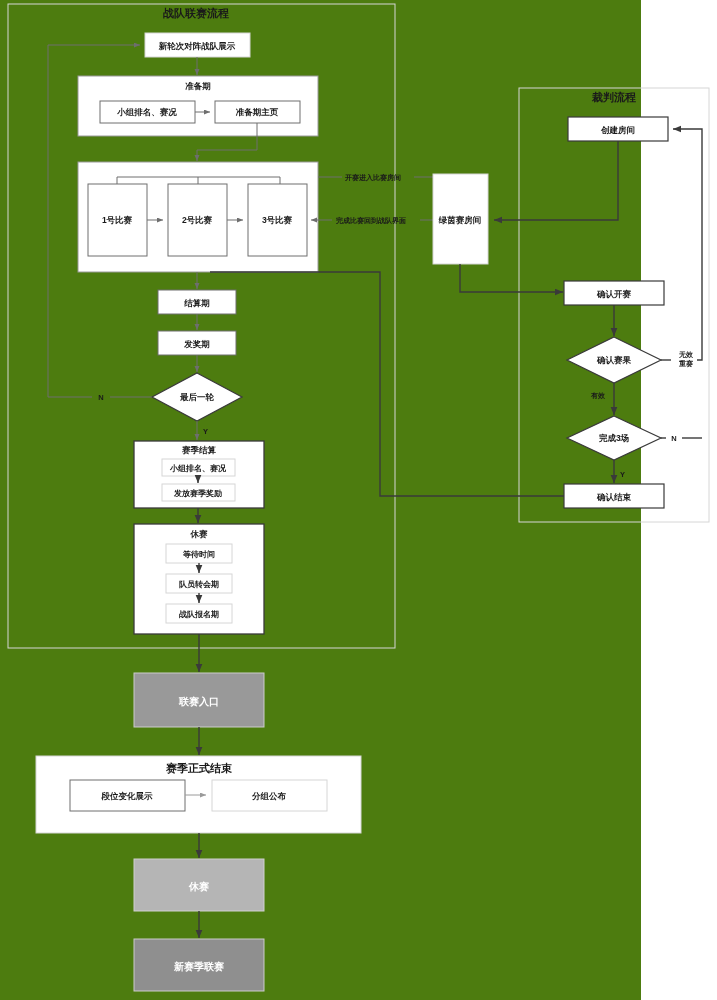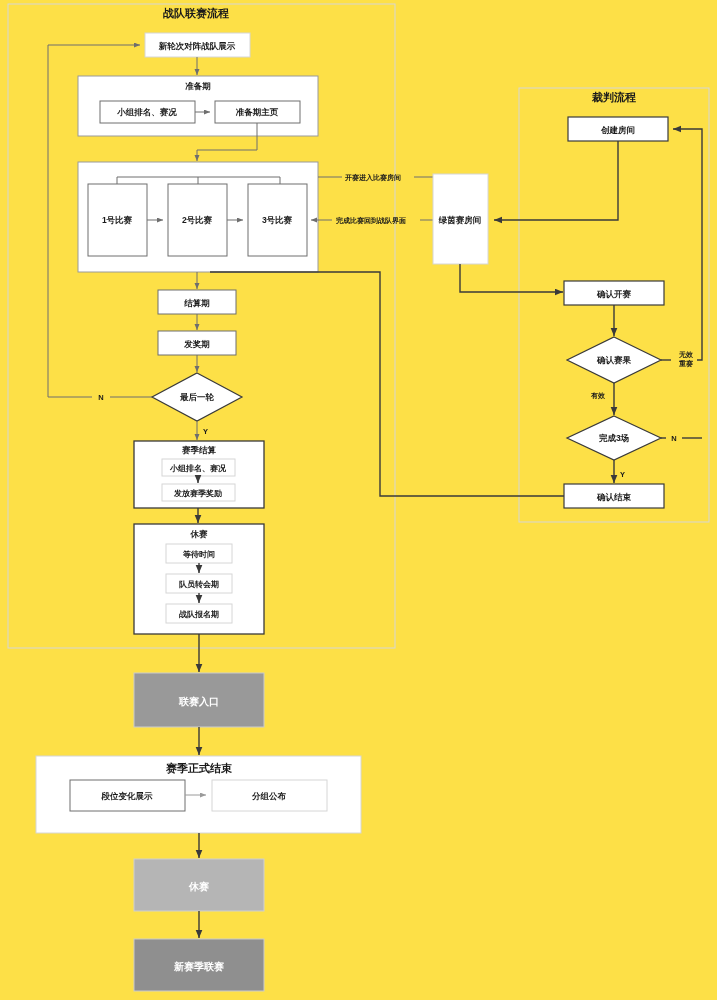--- a/index.html
+++ b/index.html
@@ -1,18 +1,18 @@
 <!DOCTYPE html>
 <html><head>
 <meta charset="utf-8">
 <style>
   html,body{margin:0;padding:0;background:#ffffff;}
   body{width:717px;height:1000px;overflow:hidden;
        font-family:"Liberation Sans","DejaVu Sans",sans-serif;}
-  #stage{position:relative;width:717px;height:1000px;background:#fde047;}
+  #stage{position:relative;width:641px;height:1000px;background:#4d7c0f;}
   svg{position:absolute;left:0;top:0;width:717px;height:1000px;}
   text{font-family:"Liberation Sans","DejaVu Sans",sans-serif;}
   .lane-title{font-size:11px;font-weight:bold;fill:#1a1a1a;}
   .node-lbl{font-size:8.5px;font-weight:bold;fill:#1a1a1a;}
   .node-lbl-sm{font-size:8px;font-weight:bold;fill:#1a1a1a;}
   .edge-lbl{font-size:7px;font-weight:bold;fill:#1a1a1a;}
   .yn-lbl{font-size:7.5px;font-weight:bold;fill:#1a1a1a;}
   .white-lbl{font-size:10px;font-weight:bold;fill:#ffffff;}
   .grp{fill:none;stroke:#d6d6d6;stroke-width:1;}
   .grp2{fill:#fff;stroke:#9a9a9a;stroke-width:1;}

